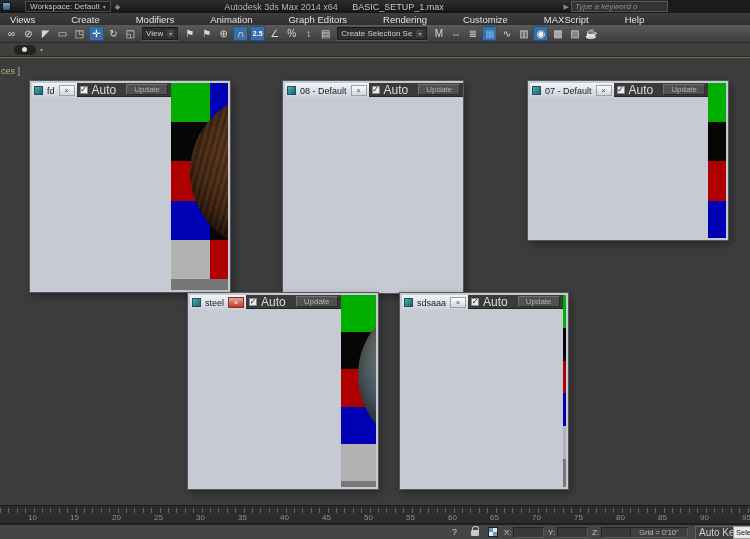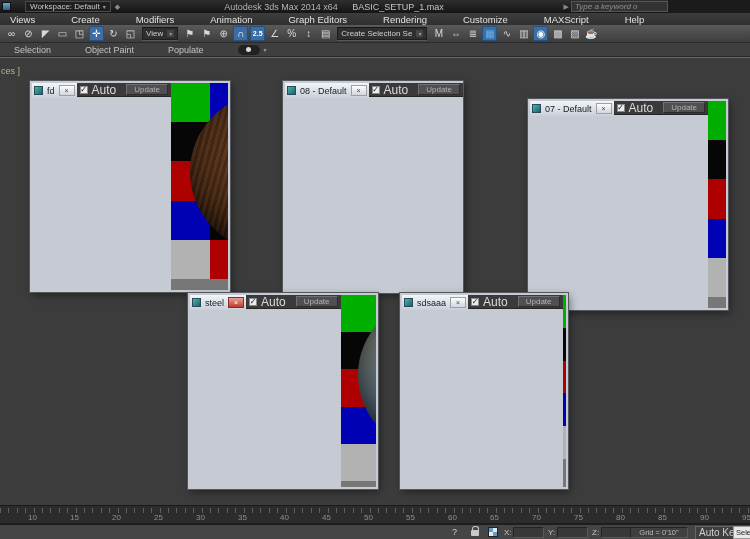--- a/index.html
+++ b/index.html
@@ -57,21 +57,21 @@
   
   #viewport { position:absolute; left:0; top:57px; width:750px; height:448px; background:#3c3c3c;
     border-top:1px solid #6f6f45; }
   .vplabel { position:absolute; left:1px; top:8px; color:#b9b485; font-size:9px; }
 
   
   .mwin { position:absolute; background:#c6cbd3; padding:2px; box-shadow:0 0 0 1px #54575c,
     2px 3px 8px rgba(0,0,0,.45); display:flex; flex-direction:row; }
   .w1 { left:30px;  top:23px;  width:200px; height:211px; }
   .w2 { left:283px; top:23px;  width:180px; height:212px; }
-  .w3 { left:528px; top:41px;  width:200px; height:211px; }
+  .w3 { left:528px; top:23px;  width:200px; height:159px; }
   .w4 { left:188px; top:235px; width:190px; height:196px; }
   .w5 { left:400px; top:235px; width:168px; height:196px; }
 
   .mtitle { height:15px; background:linear-gradient(#f2f5f9,#c7d0da); display:flex;
     align-items:center; gap:4px; padding:0 2px; flex:0 0 auto; }
   .micon { width:9px; height:9px; background:linear-gradient(135deg,#49b7a0,#1a5f7a);
     border:1px solid #2a4a55; flex:0 0 auto; }
   .mtext { flex:1; font-size:9px; color:#1a1a1a; white-space:nowrap; overflow:hidden; }
   .mclose { width:16px; height:11px; background:linear-gradient(#fdfdfd,#d2d6dc);
     border:1px solid #9aa0a8; color:#444; font-size:7px; line-height:9px; text-align:center;
@@ -229,25 +229,20 @@
       <span class="tbtn fold">▦</span>
       <span class="tbtn">∿</span>
       <span class="tbtn">▥</span>
       <span class="tbtn act">◉</span>
       <span class="tbtn">▩</span>
       <span class="tbtn">▨</span>
       <span class="tbtn">☕</span>
     </div>
 
   <div id="ribbon">
-    <span style="display:flex;gap:34px;">
-        <span class="rtab">Selection</span>
-        <span class="rtab">Object Paint</span>
-        <span class="rtab">Populate</span>
-      </span>
     <span class="eyewrap">
       <span class="eyebtn"></span>
       <span class="eyearr">▾</span>
     </span>
   </div>
 
   <div id="viewport">
     <span class="vplabel">ces ]</span>
 
     <div class="mwin w1">

